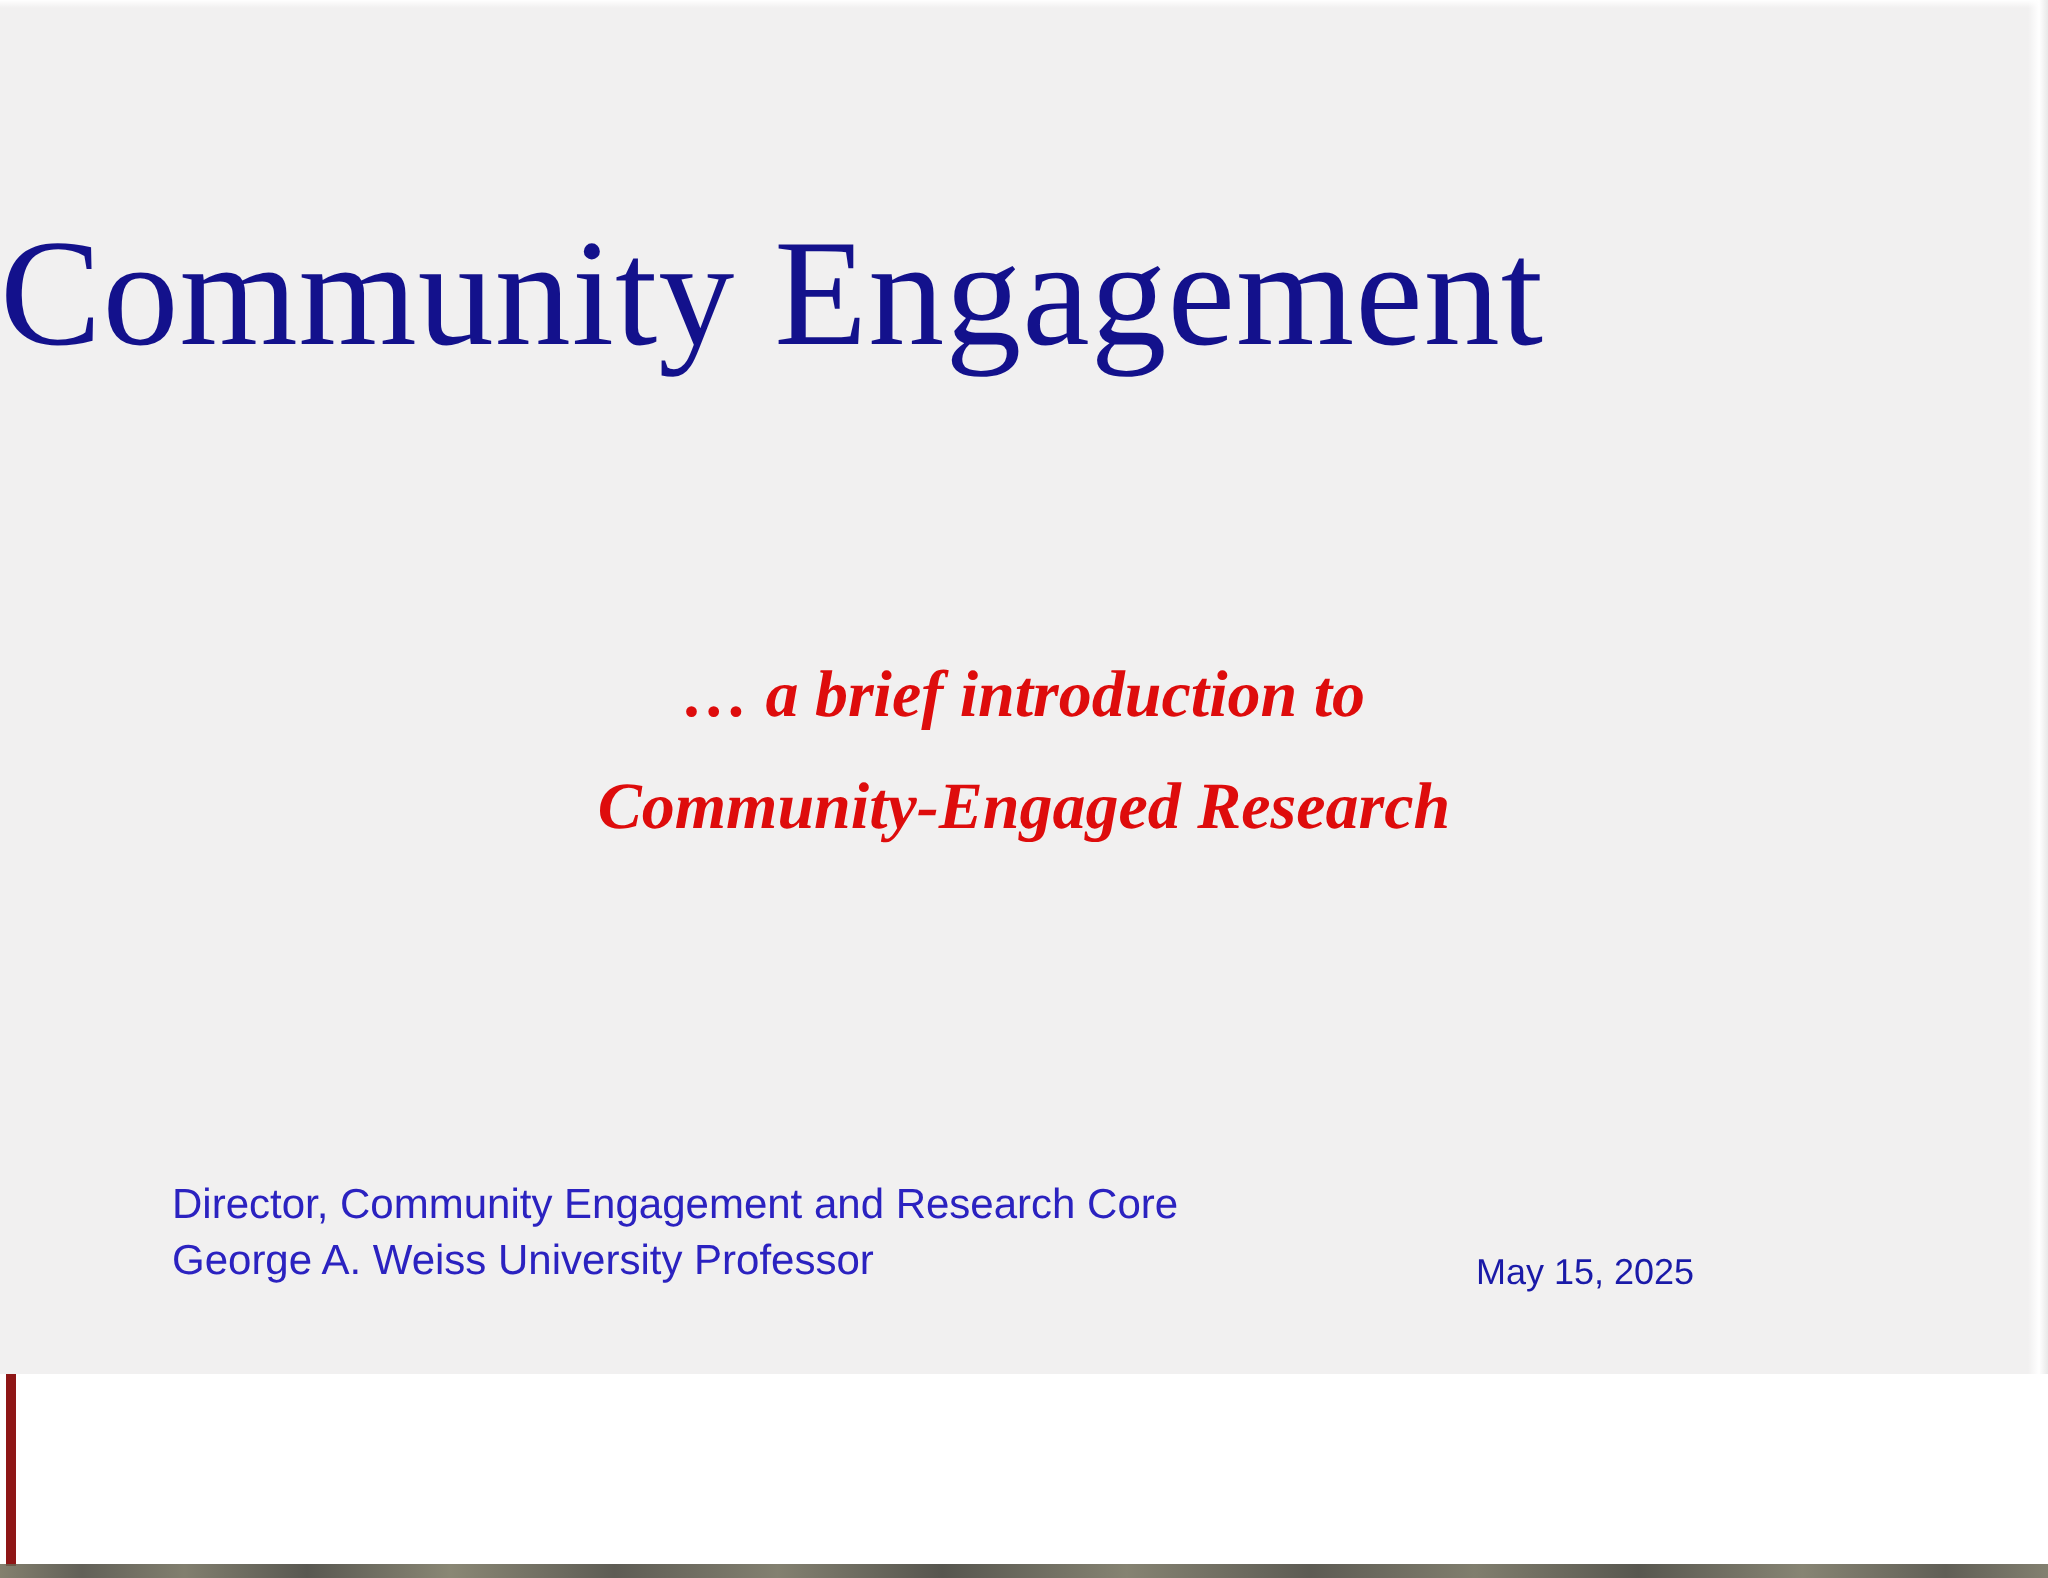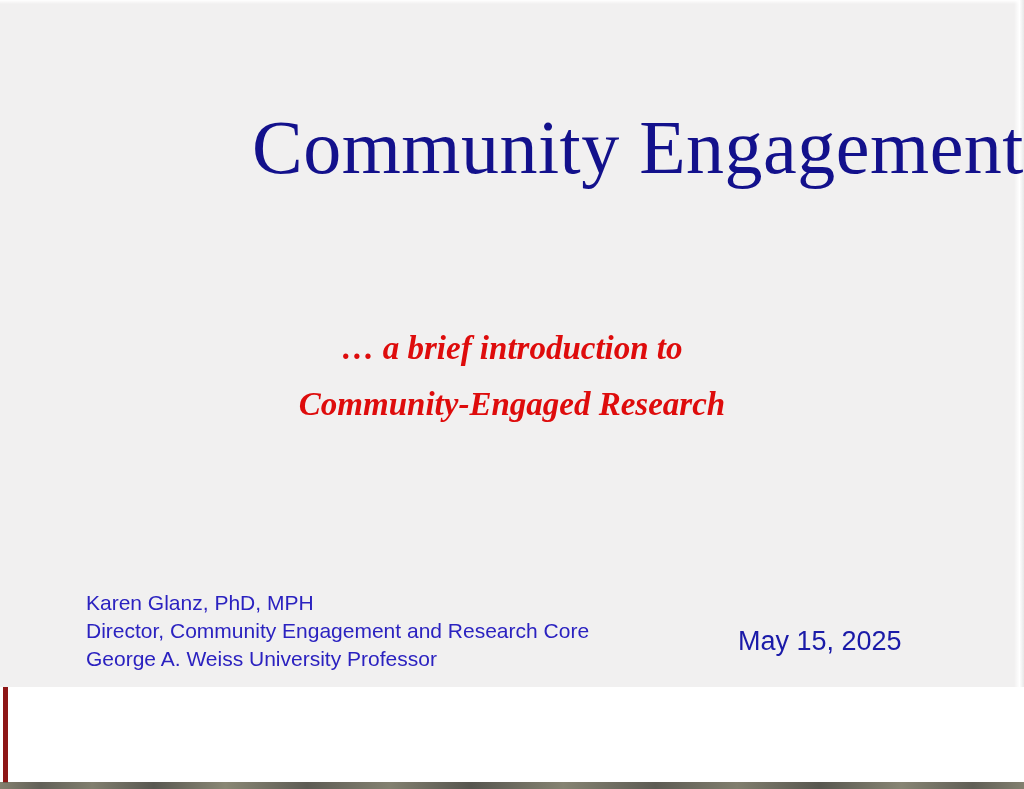--- a/index.html
+++ b/index.html
@@ -35,21 +35,21 @@
     width: 1024px; height: 4px;
     background: linear-gradient(to bottom, #ffffff 0%, rgba(241,240,240,0) 100%);
   }
 
   
   #title-block {
     position: absolute;
     left: 0;
     top: 108px;
     width: 1024px;
-    text-align: right;
+    text-align: left;
   }
   .title-line {
     font-family: "Liberation Serif", "DejaVu Serif", serif;
     font-size: 76px;
     line-height: 78px;
     font-weight: 400;
     color: #13118c;
     letter-spacing: 0.5px;
     white-space: nowrap;
   }
@@ -84,21 +84,21 @@
     line-height: 28px;
     color: #2b22c0;
     white-space: nowrap;
   }
 
   #date-block {
     position: absolute;
     left: 738px;
     top: 626px;
     font-family: "Liberation Sans", sans-serif;
-    font-size: 27px;
+    font-size: 18px;
     color: #1a1aa8;
     white-space: nowrap;
   }
 
   
   #footer {
     position: absolute;
     left: 0;
     top: 687px;
     width: 1024px;
@@ -137,21 +137,20 @@
   <div id="title-block">
     <div class="title-line">Community Engagement</div>
   </div>
 
   <div id="subtitle-block">
     <div class="subtitle-line">… a brief introduction to</div>
     <div class="subtitle-line">Community-Engaged Research</div>
   </div>
 
   <div id="author-block">
-    <div class="author-line">Karen Glanz, PhD, MPH</div>
     <div class="author-line">Director, Community Engagement and Research Core</div>
     <div class="author-line">George A. Weiss University Professor</div>
   </div>
 
   <div id="date-block">May 15, 2025</div>
 
   <div id="footer">
     <div id="footer-accent"></div>
 
     <div id="footer-baseline"></div>

